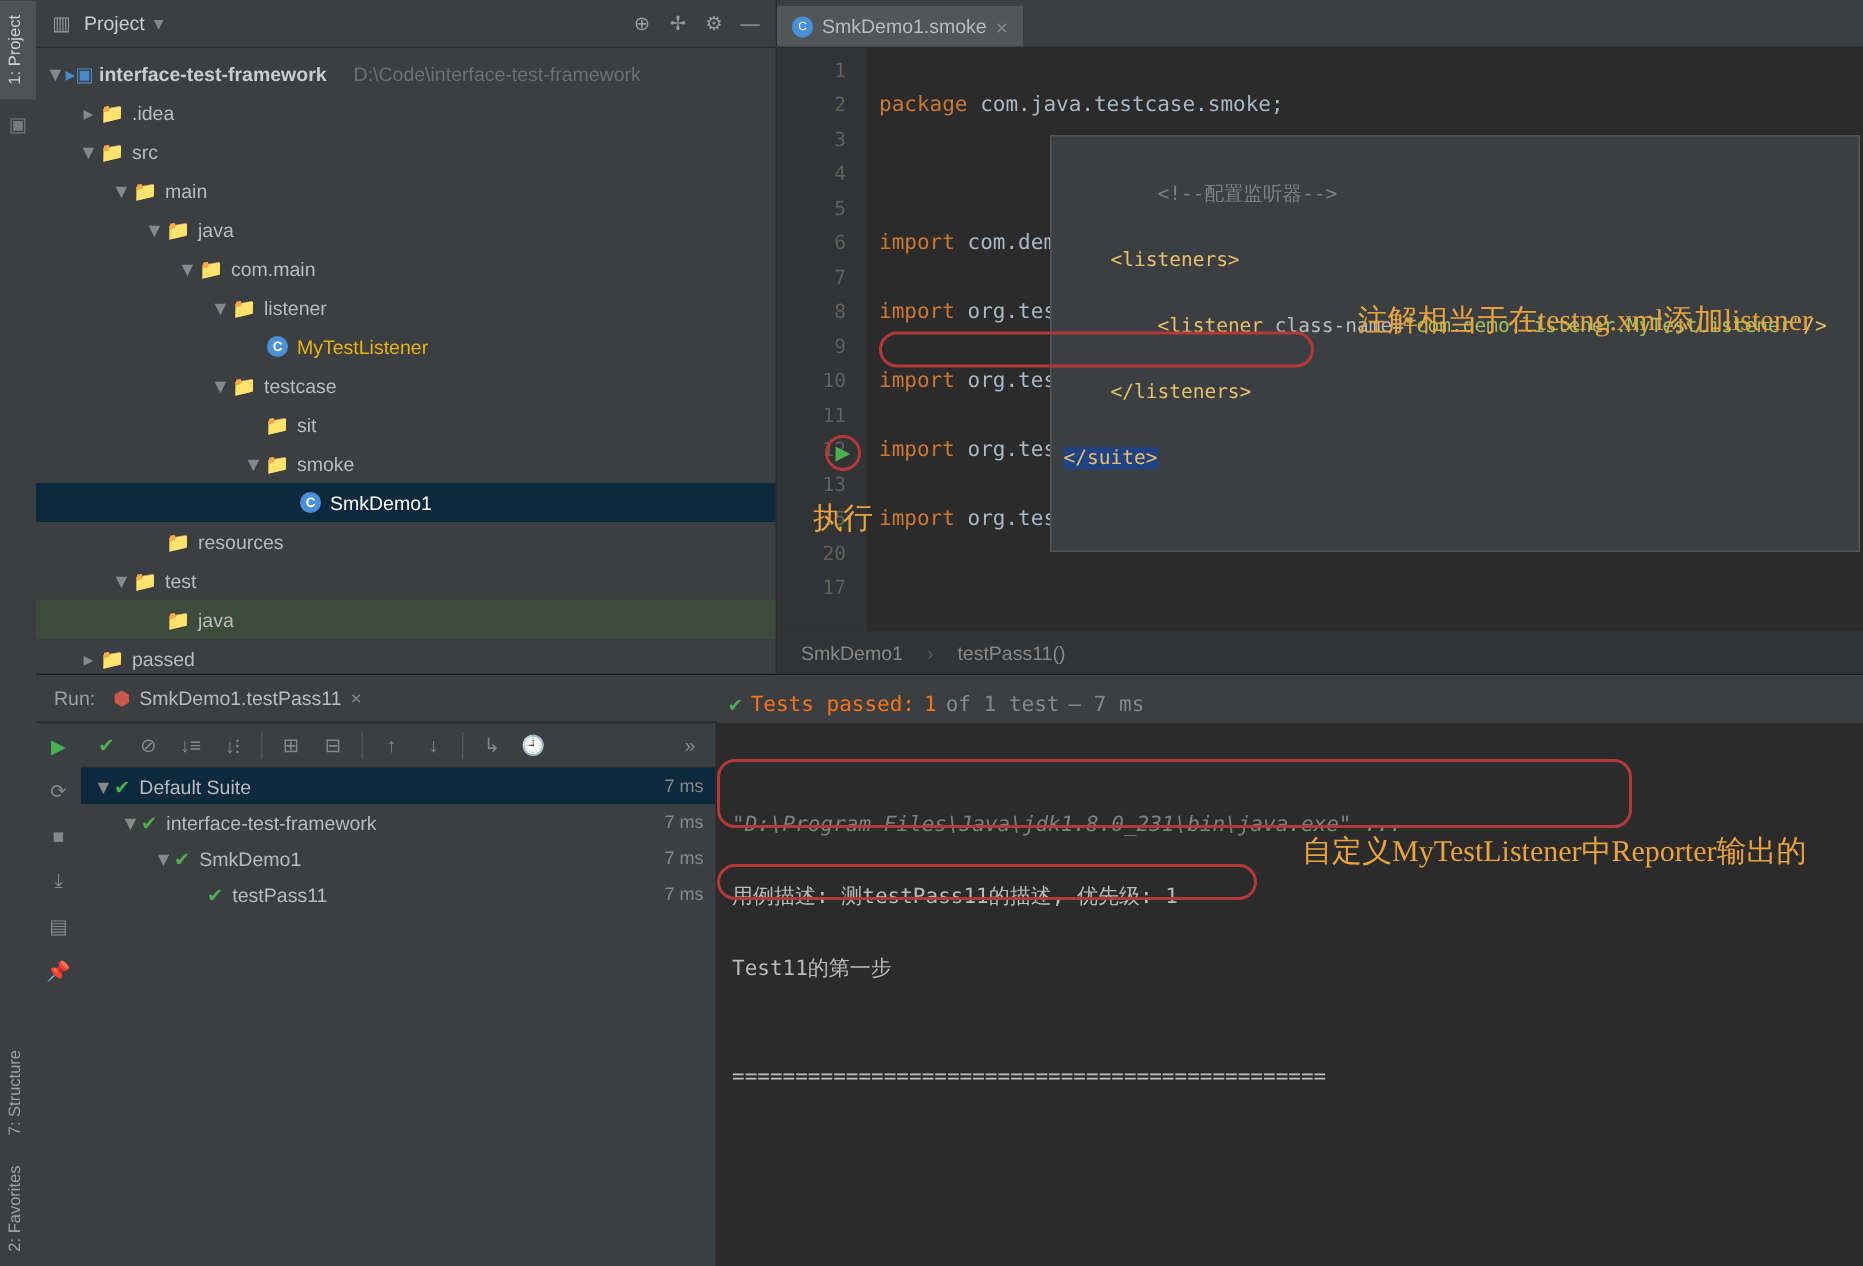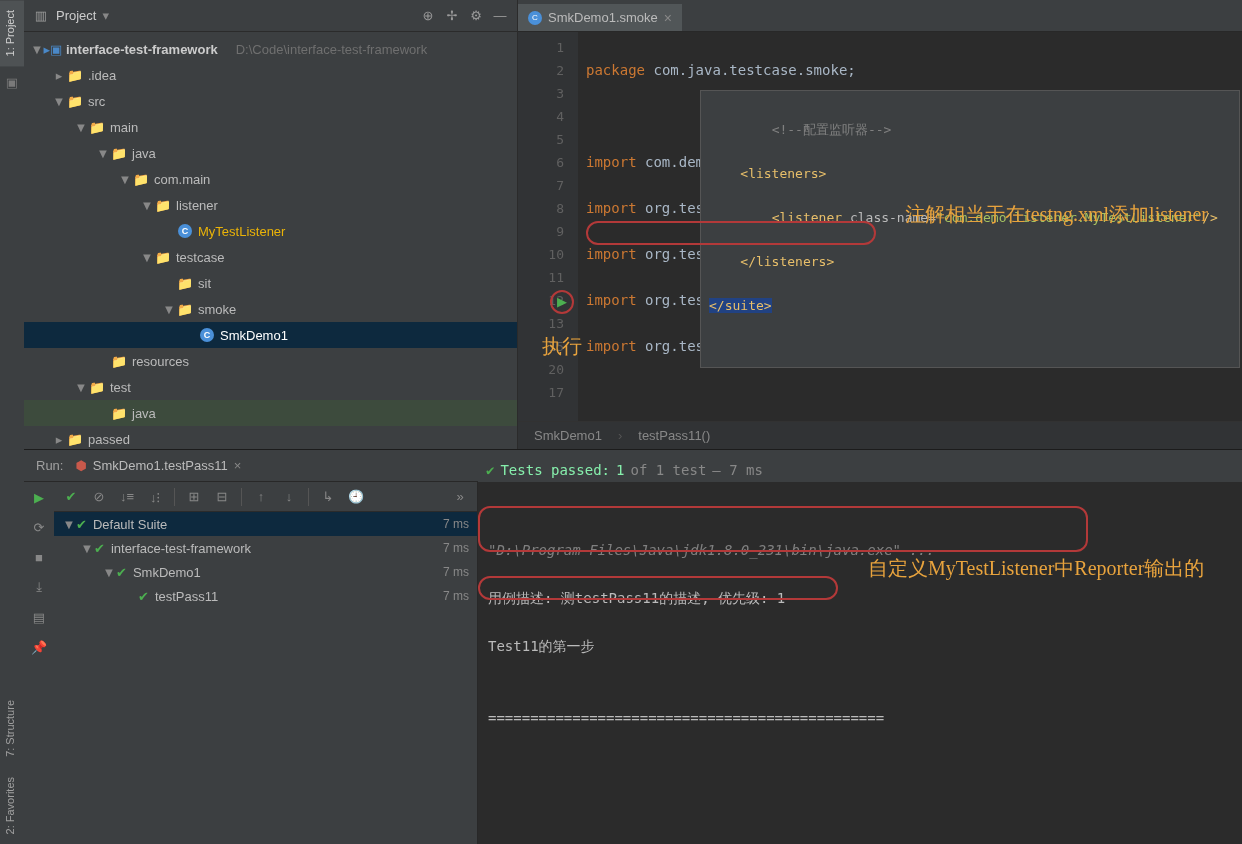--- a/index.html
+++ b/index.html
@@ -72,21 +72,21 @@
   .run-tree { flex:1; overflow:auto; }
   .rt-row { display:flex; align-items:center; height:24px; padding:0 8px; font-size:13px; }
   .rt-row .caret { width:14px; color:#888; display:inline-flex; justify-content:center; }
   .rt-row .chk { color:#4caf50; margin-right:6px; }
   .rt-row .label { flex:1; color:#bbbbbb; }
   .rt-row .time { color:#888; font-size:12px; }
   .rt-row.sel { background:#0d293e; }
   .run-console { flex:1; padding:8px 10px; font-family:"Consolas","Microsoft YaHei",monospace; font-size:14px; line-height:24px; color:#bbbbbb; white-space:pre; position:relative; }
   .run-console .cmd { color:#808080; font-style:italic; }
   .chkmark { color:#4caf50; }
-  .pass-txt { color:#86efac; }
+  .pass-txt { color:#f97316; }
 </style>
 </head>
 <body>
 
 <div class="ide">
 
   <div class="left-rail">
     <div class="top-tabs">
       <div class="rail-tab active">1: Project</div>
       <div class="rail-icon">▣</div>

